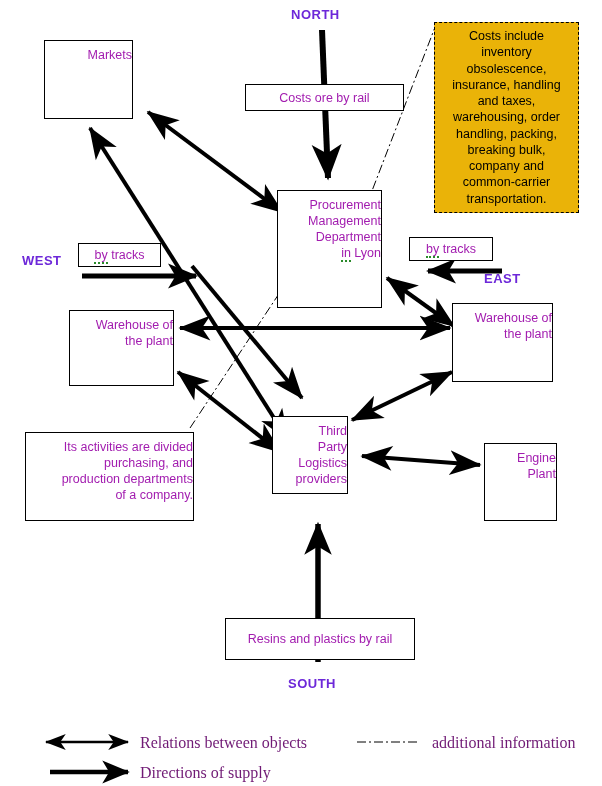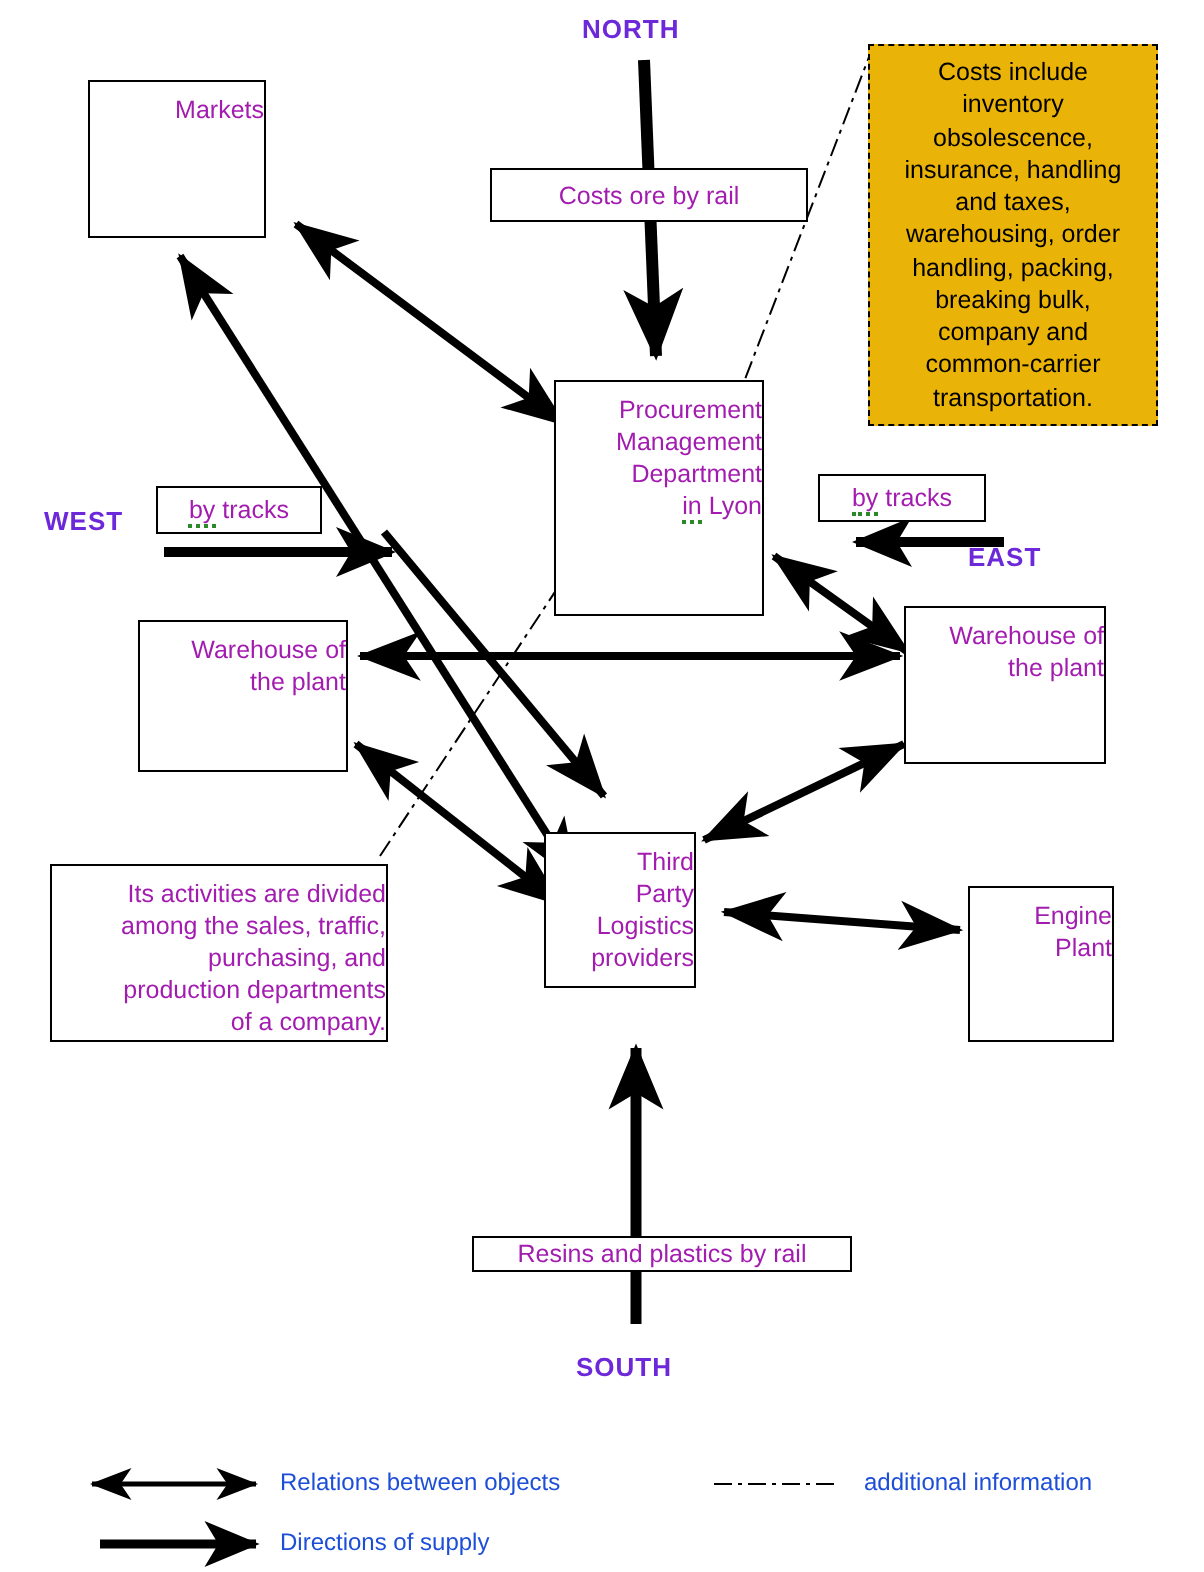--- a/index.html
+++ b/index.html
@@ -45,23 +45,23 @@
     position:absolute;
     font-family:"Liberation Sans", sans-serif;
     font-weight:bold;
     font-size:13px;
     letter-spacing:.5px;
     color:#6d28d9;
     z-index:7;
   }
   .legend-text{
     position:absolute;
-    font-family:Liberation Sans, sans-serif;
-    font-size:12px;
-    color:#1d4ed8;
+    font-family:Liberation Serif, serif;
+    font-size:16px;
+    color:#701a75;
     white-space:nowrap;
     z-index:7;
   }
   .svg-layer{
     position:absolute;
     left:0; top:0;
     width:602px;
     height:786px;
     z-index:2;
   }
@@ -164,41 +164,40 @@
     <span class="ml">Party</span>
     <span class="ml">Logistics</span>
     <span class="ml">providers</span>
   </div>
 
   <div class="box pad-top" style="left:484px; top:443px; width:73px; height:78px;">
     <span class="ml">Engine</span>
     <span class="ml">Plant</span>
   </div>
 
-  <div class="box center" style="left:236px; top:618px; width:190px; height:18px;">
+  <div class="box center" style="left:225px; top:618px; width:190px; height:42px;">
     <span>Resins and plastics by rail</span>
   </div>
 
   <div class="dashbox" style="left:434px; top:22px; width:145px; height:191px;">
     <span class="ml">Costs include</span>
     <span class="ml">inventory</span>
     <span class="ml">obsolescence,</span>
     <span class="ml">insurance, handling</span>
     <span class="ml">and taxes,</span>
     <span class="ml">warehousing, order</span>
     <span class="ml">handling, packing,</span>
     <span class="ml">breaking bulk,</span>
     <span class="ml">company and</span>
     <span class="ml">common-carrier</span>
     <span class="ml">transportation.</span>
   </div>
 
   <div class="box" style="left:25px; top:432px; width:169px; height:89px; padding-top:6px;">
     <span class="ml">Its activities are divided</span>
-    <span class="ml">among the sales, traffic,</span>
     <span class="ml">purchasing, and</span>
     <span class="ml">production departments</span>
     <span class="ml">of a company.</span>
   </div>
 
   <svg class="svg-layer svg-top" viewBox="0 0 602 786">
     <line x1="46" y1="742" x2="128" y2="742" stroke="#000" stroke-width="2.6" marker-start="url(#thinArrowStart)" marker-end="url(#thinArrow)"></line>
     <line x1="50" y1="772" x2="128" y2="772" stroke="#000" stroke-width="4.6" marker-end="url(#fatArrow)"></line>
     <line x1="357" y1="742" x2="420" y2="742" stroke="#000" stroke-width="1" stroke-dasharray="9,3,2,3"></line>
   </svg>

